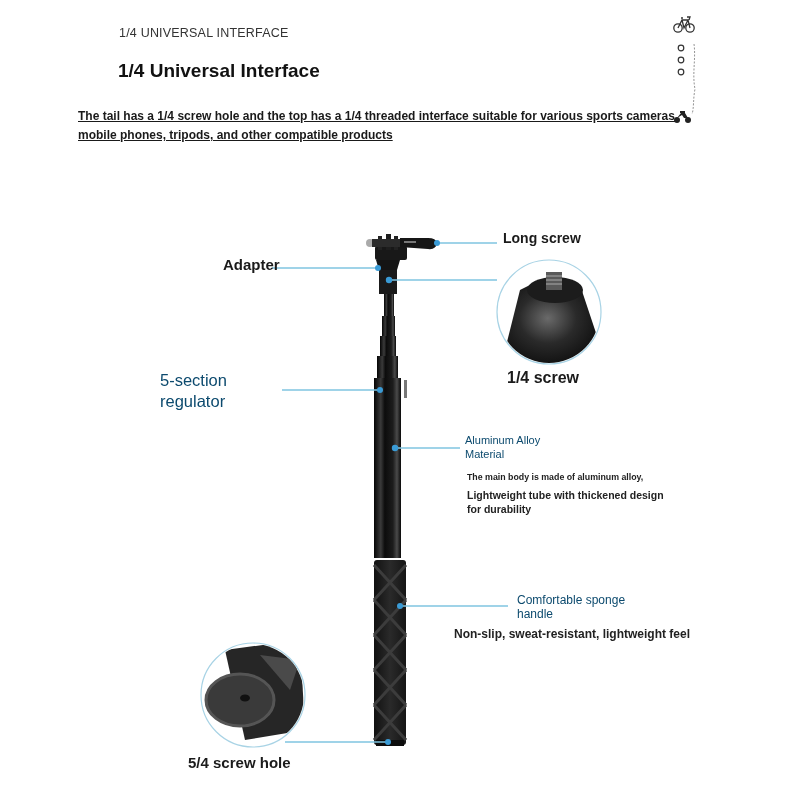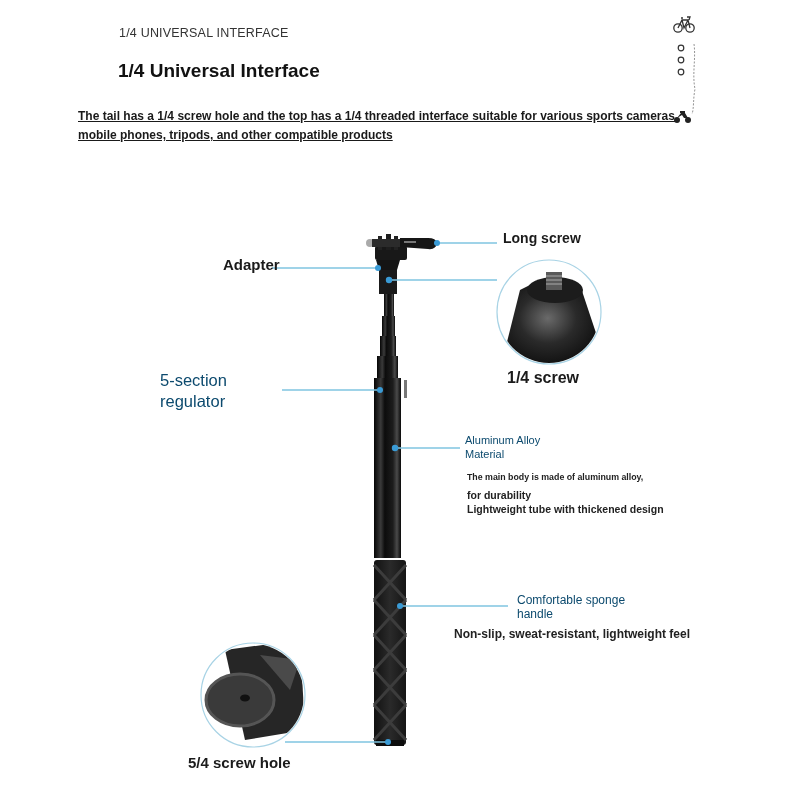--- a/index.html
+++ b/index.html
@@ -161,22 +161,22 @@
   <div>regulator</div>
 </div>
 <div class="abs label-dark lbl-quarter-screw">1/4 screw</div>
 
 <div class="abs label-blue lbl-alloy">
   <div>Aluminum Alloy</div>
   <div>Material</div>
 </div>
 <div class="abs alloy-desc1">The main body is made of aluminum alloy,</div>
 <div class="abs alloy-desc2">
+  <div>Lightweight tube with thickened design</div>
   <div>for durability</div>
-  <div>Lightweight tube with thickened design</div>
 </div>
 
 <div class="abs label-blue lbl-sponge">
   <div>Comfortable sponge</div>
   <div>handle</div>
 </div>
 <div class="abs sponge-desc">Non-slip, sweat-resistant, lightweight feel</div>
 
 <div class="abs label-dark lbl-screw-hole">5/4 screw hole</div>
 

